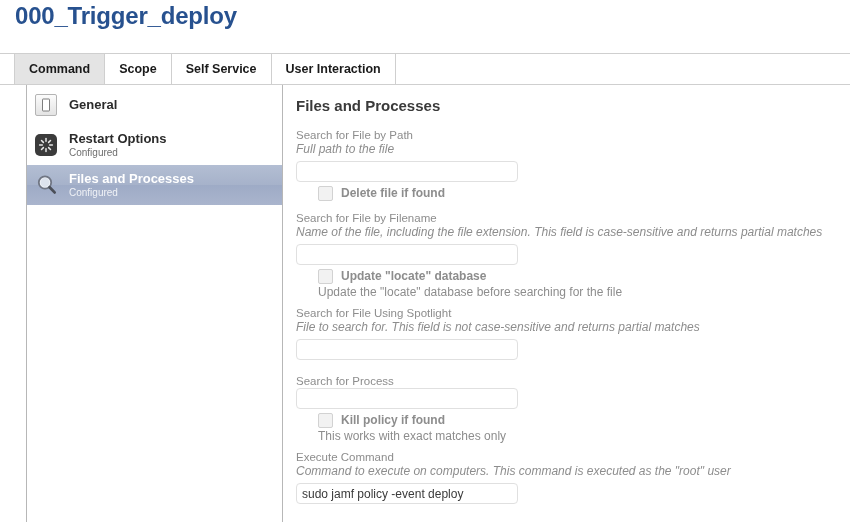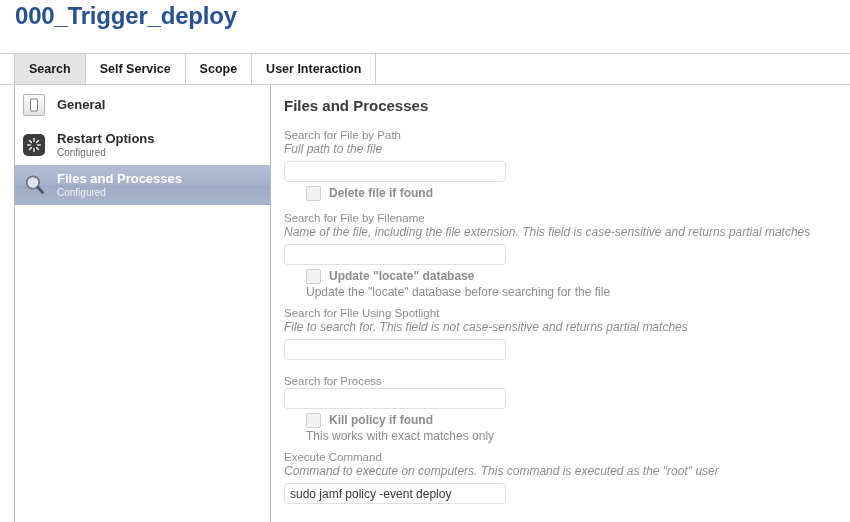--- a/index.html
+++ b/index.html
@@ -66,21 +66,21 @@
   }
   .tabbar .tab-tail {
     flex: 1 1 auto;
     border-left: 1px solid #cfcfcf;
     margin-left: -1px;
   }
 
   
   .workarea {
     position: absolute;
-    left: 0;
+    left: 12px;
     top: 85px;
     width: 746px;
     height: 437px;
   }
 
   .sidebar {
     position: absolute;
     left: 14px;
     top: 0;
     width: 257px;
@@ -234,27 +234,27 @@
   .gap-14 { height: 14px; }
 </style>
 </head>
 <body>
 
 <div class="page-title">000_Trigger_deploy</div>
 
 <div class="tabbar">
   <div class="tab-spacer-left"></div>
   <div class="tab active">
-    <span>Search</span>
+    <span>Command</span>
+  </div>
+  <div class="tab">
+    <span>Scope</span>
   </div>
   <div class="tab">
     <span>Self Service</span>
-  </div>
-  <div class="tab">
-    <span>Scope</span>
   </div>
   <div class="tab">
     <span>User Interaction</span>
   </div>
   <div class="tab-tail"></div>
 </div>
 
 <div class="workarea">
 
   <div class="sidebar">

